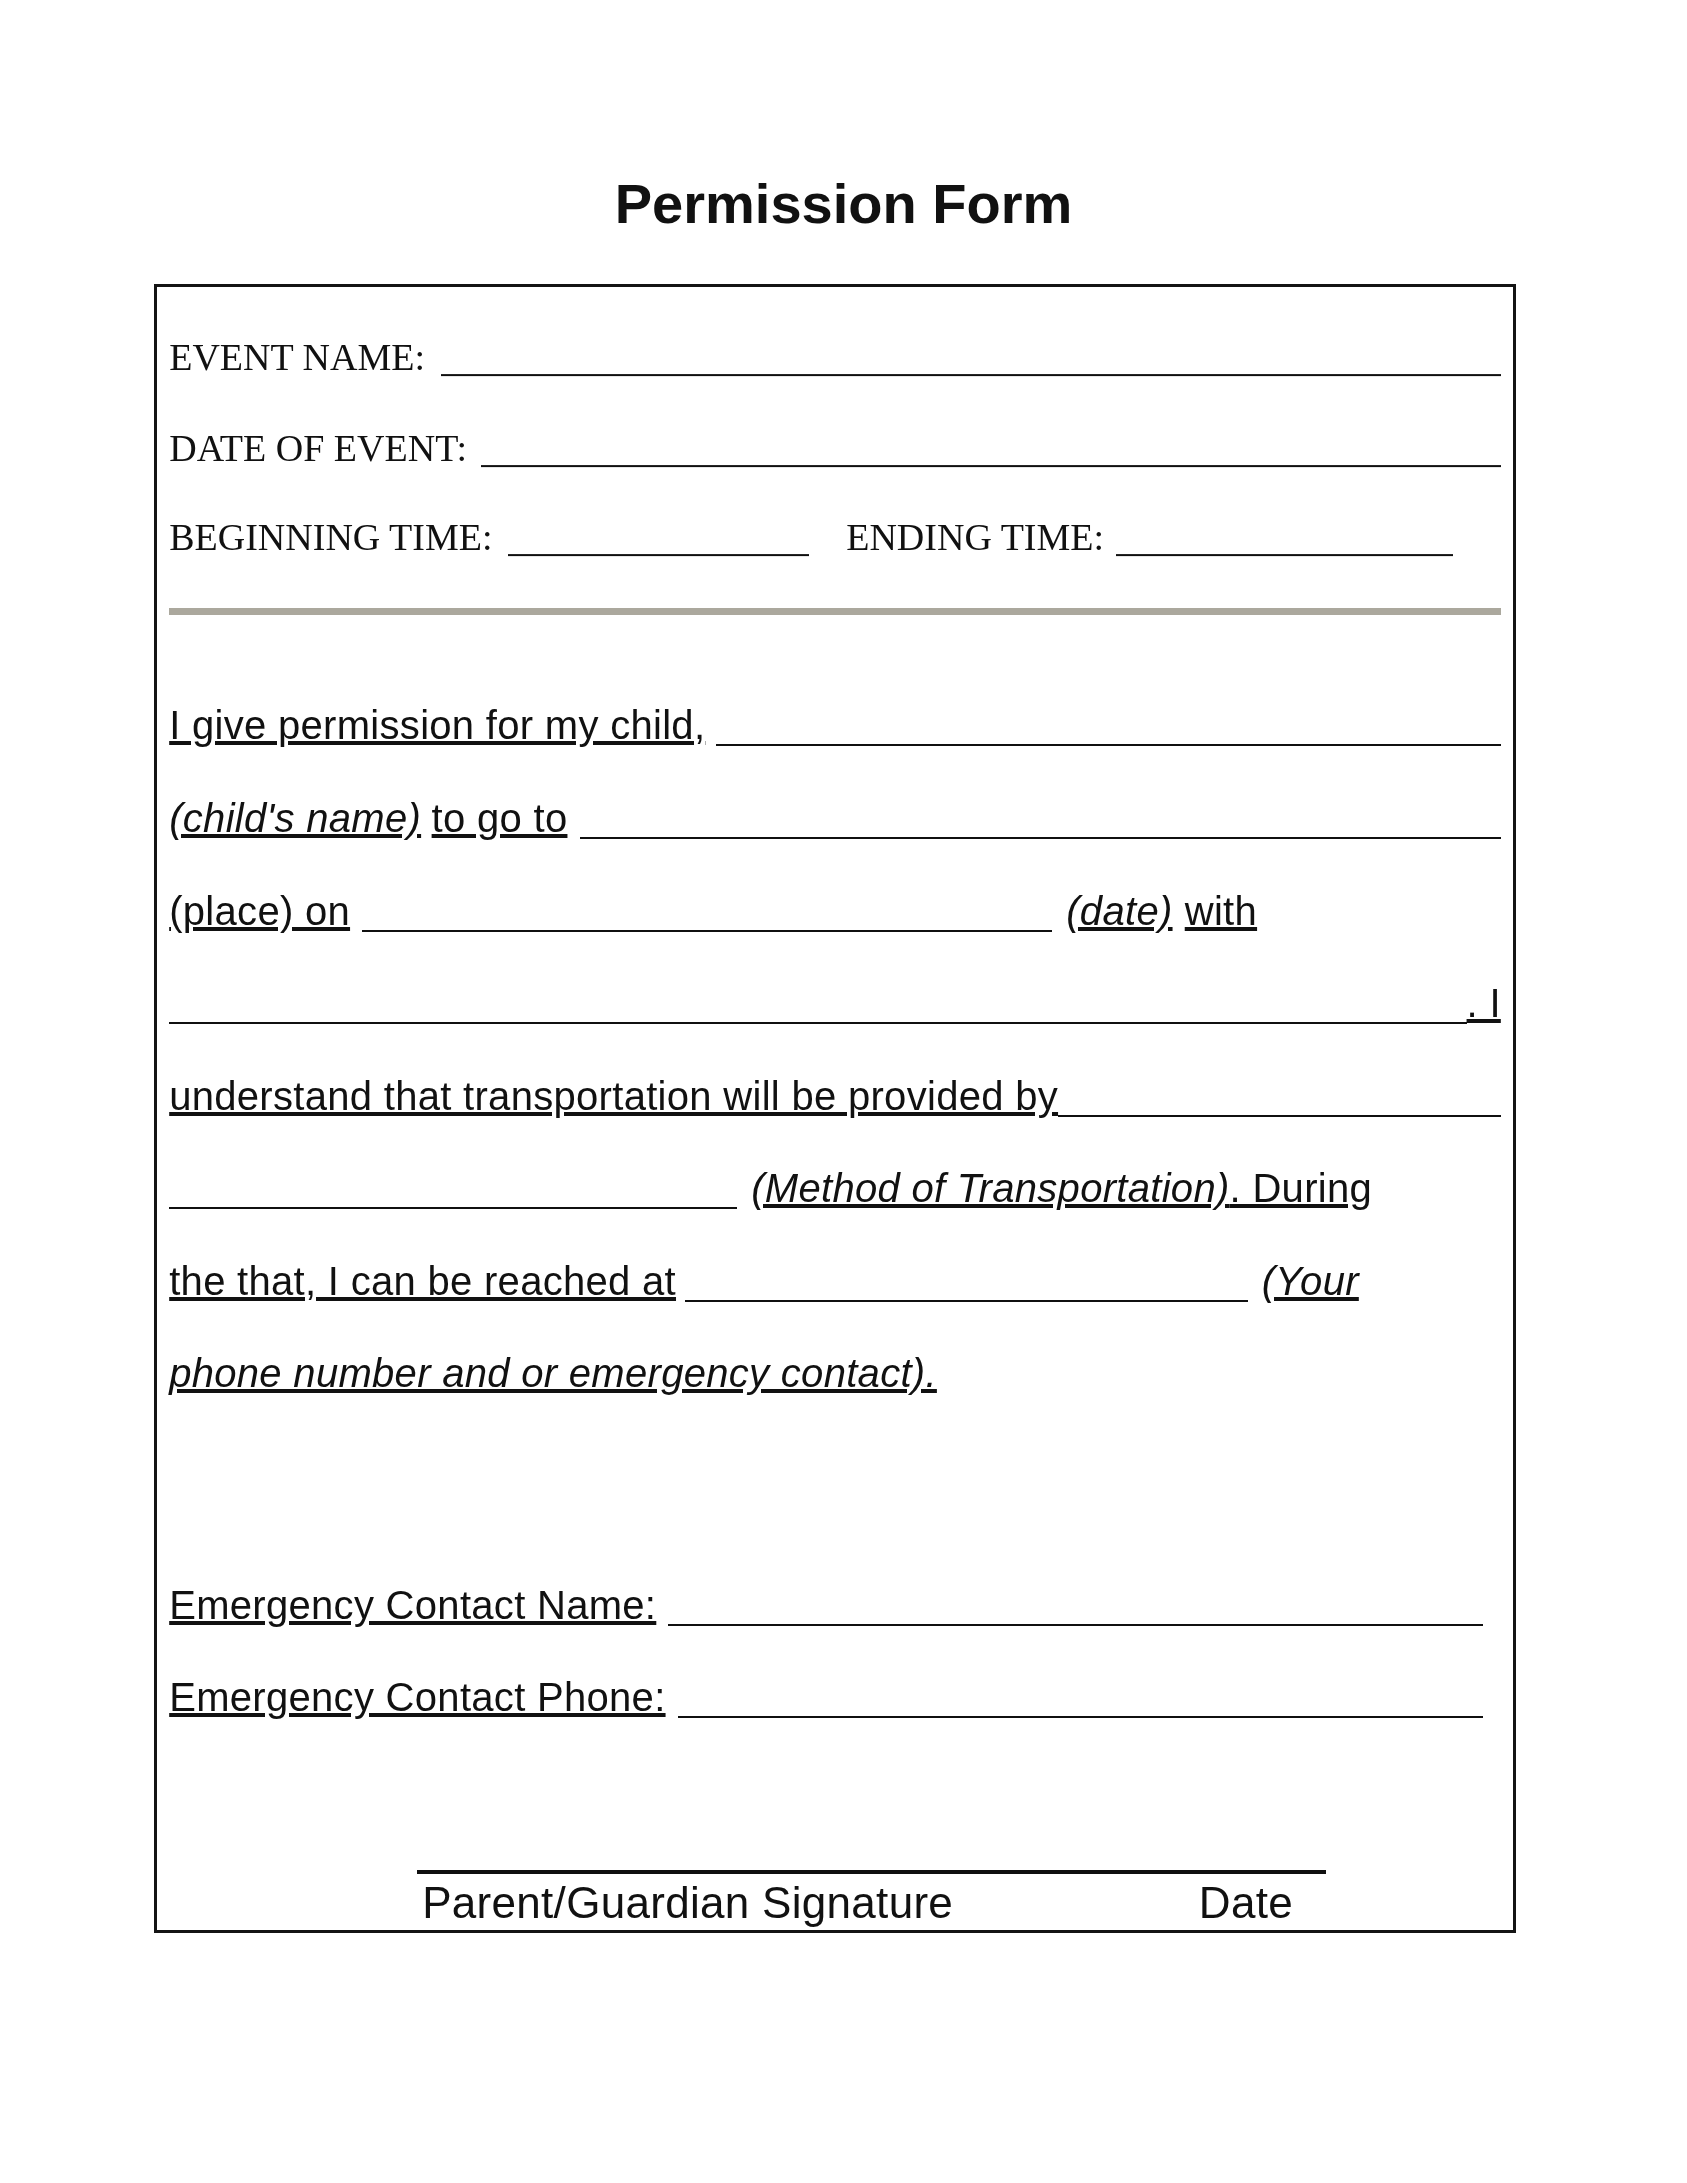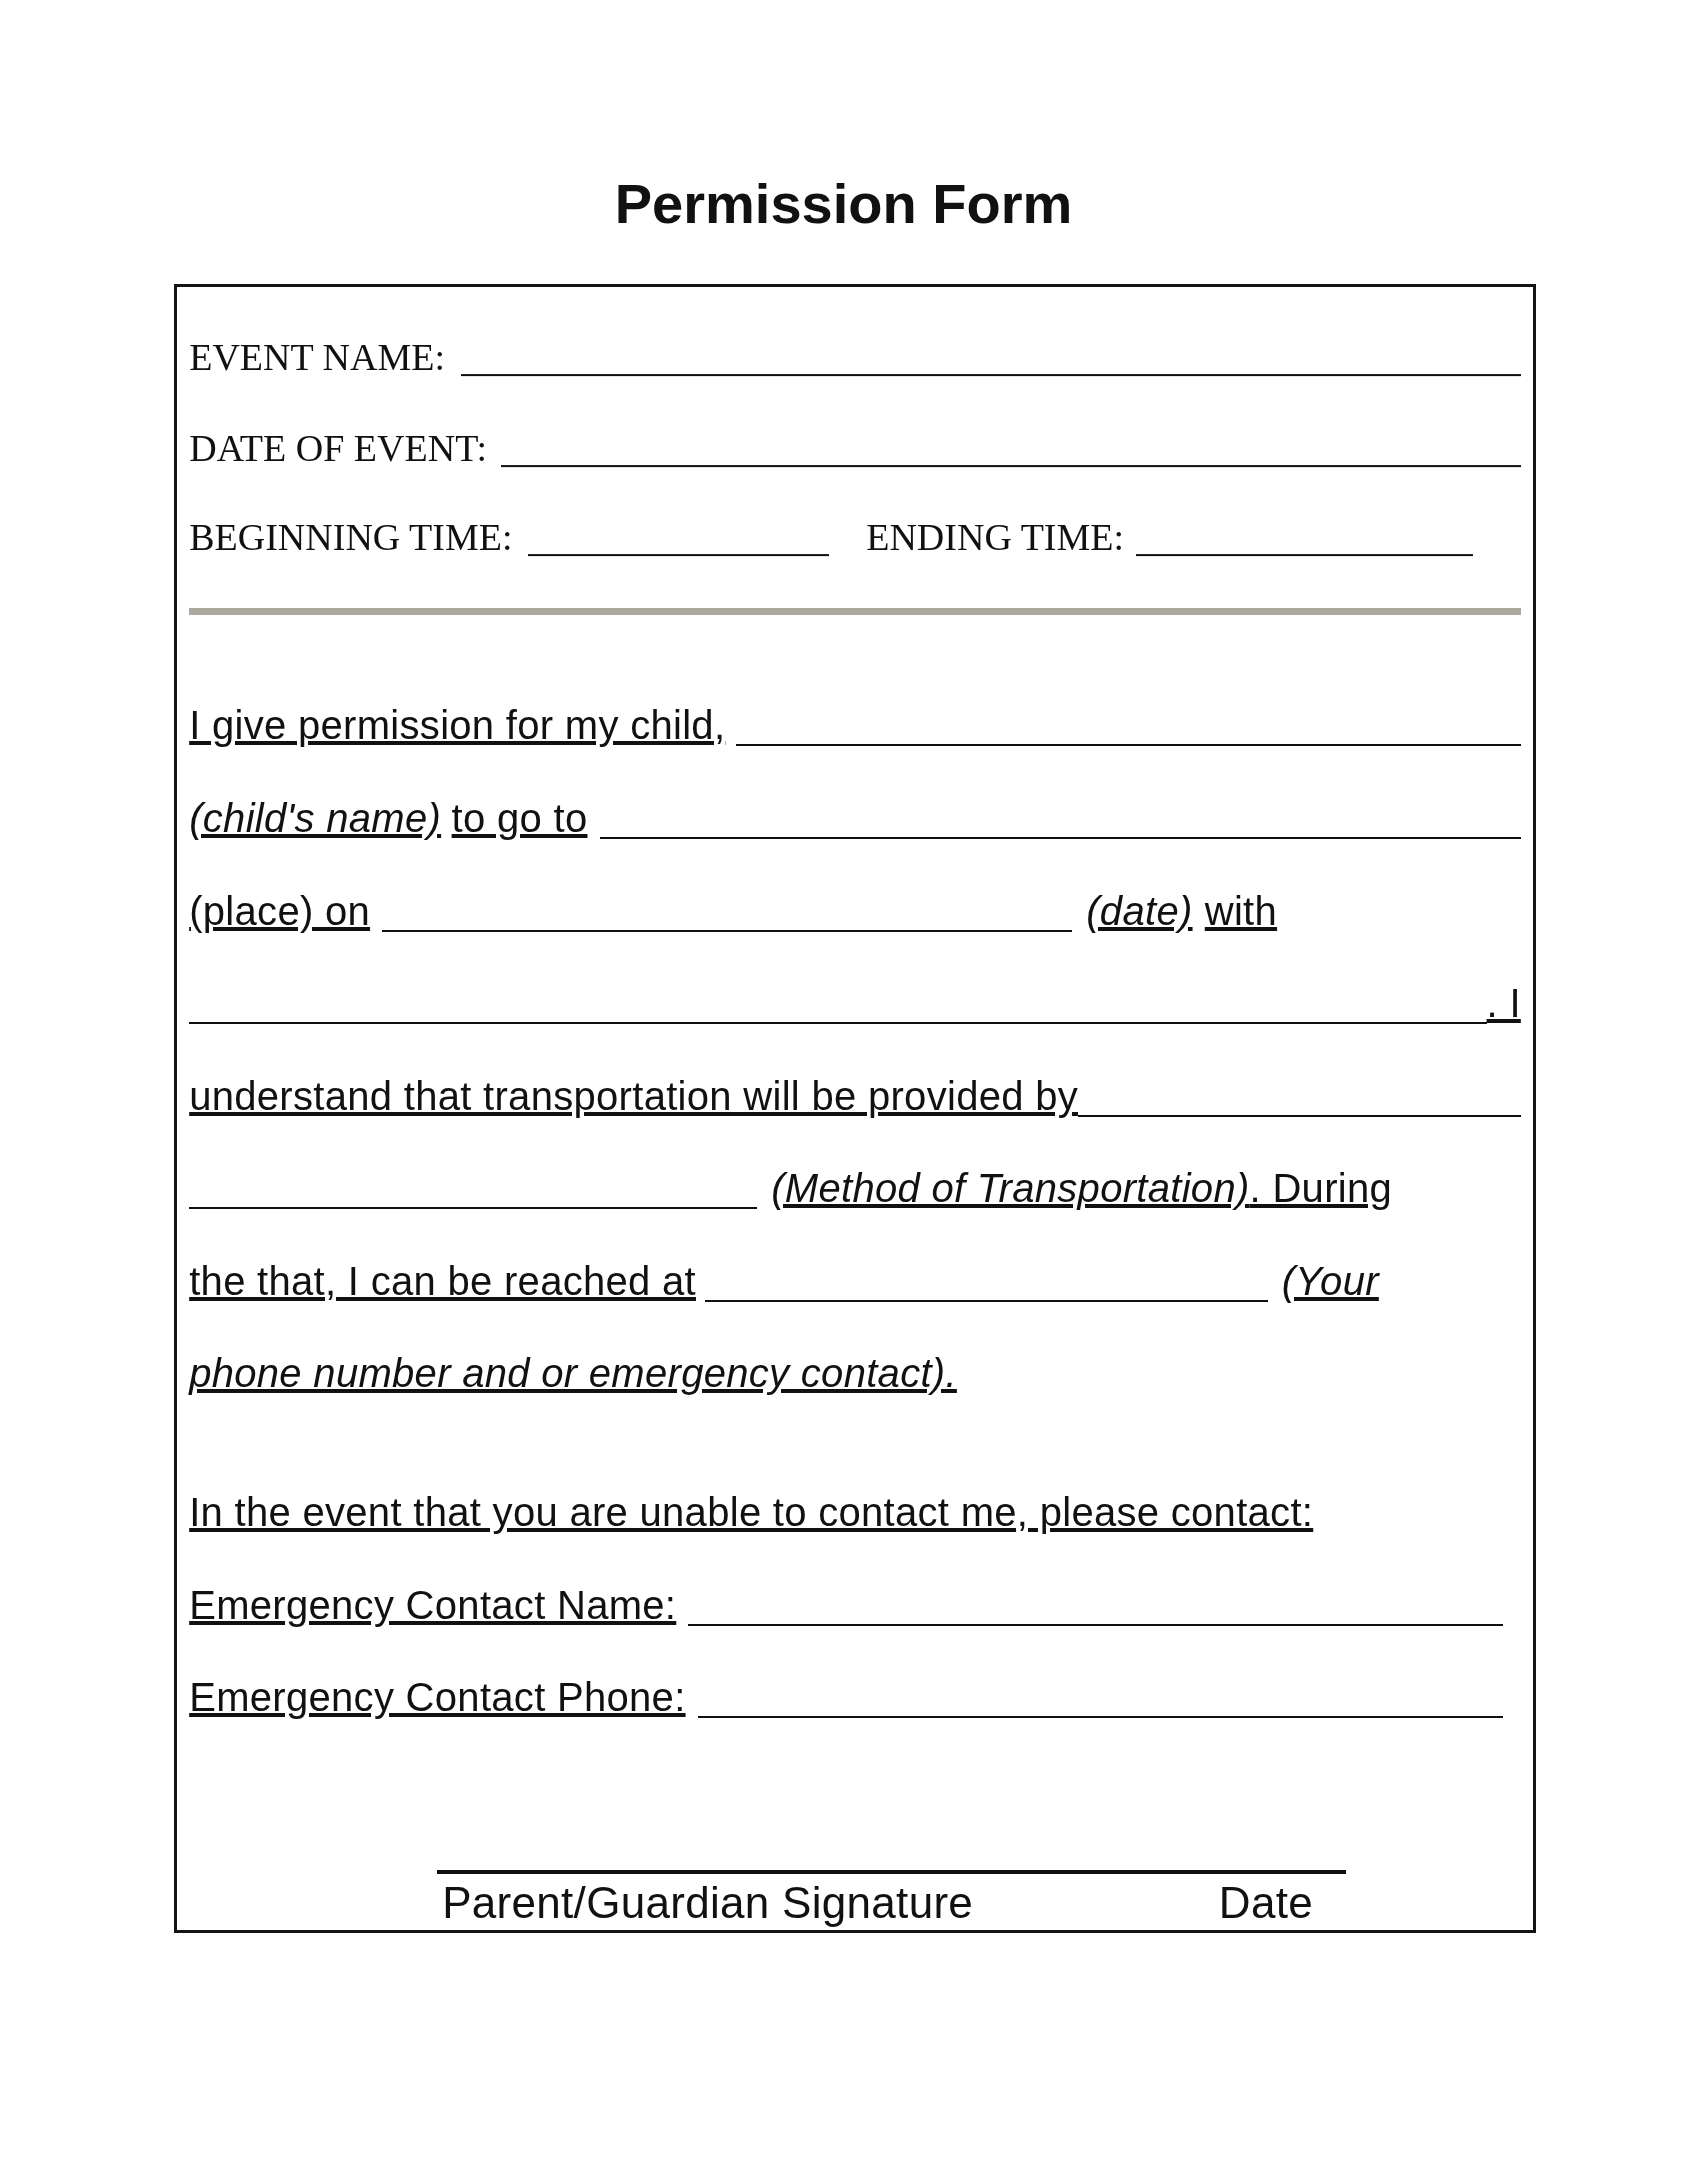--- a/index.html
+++ b/index.html
@@ -11,21 +11,21 @@
     color:#111111;
     overflow:hidden;
   }
   .title{
     position:absolute;top:176px;left:0;width:100%;
     text-align:center;
     font-size:56px;font-weight:bold;line-height:1;
     letter-spacing:0px;
   }
   .box{
-    position:absolute;left:174px;top:284px;
+    position:absolute;left:154px;top:284px;
     width:1362px;height:1649px;
     border:3.5px solid #141414;
     box-sizing:border-box;
   }
   .row{
     position:absolute;left:12.2px;right:12.2px;
     display:flex;align-items:baseline;
     line-height:1;white-space:nowrap;
   }
   .serif{font-family:"Liberation Serif",serif;font-size:38px;}
@@ -123,23 +123,20 @@
     <div class="row sans" style="top:974px;">
       <span>the that, I can be reached at</span>
       <span class="blank w645 ml10"></span>
       <span class="it ml16">(Your</span>
     </div>
 
     <div class="row sans" style="top:1066px;">
       <span class="it">phone number and or emergency contact).</span>
     </div>
 
-    <div class="row sans" style="top:1205px;">
-      <span>In the event that you are unable to contact me, please contact:</span>
-    </div>
 
     <div class="row sans" style="top:1298px;">
       <span>Emergency Contact Name:</span>
       <span class="blank grow ml14 mr20"></span>
     </div>
 
     <div class="row sans" style="top:1390px;">
       <span>Emergency Contact Phone:</span>
       <span class="blank grow ml14 mr20"></span>
     </div>

